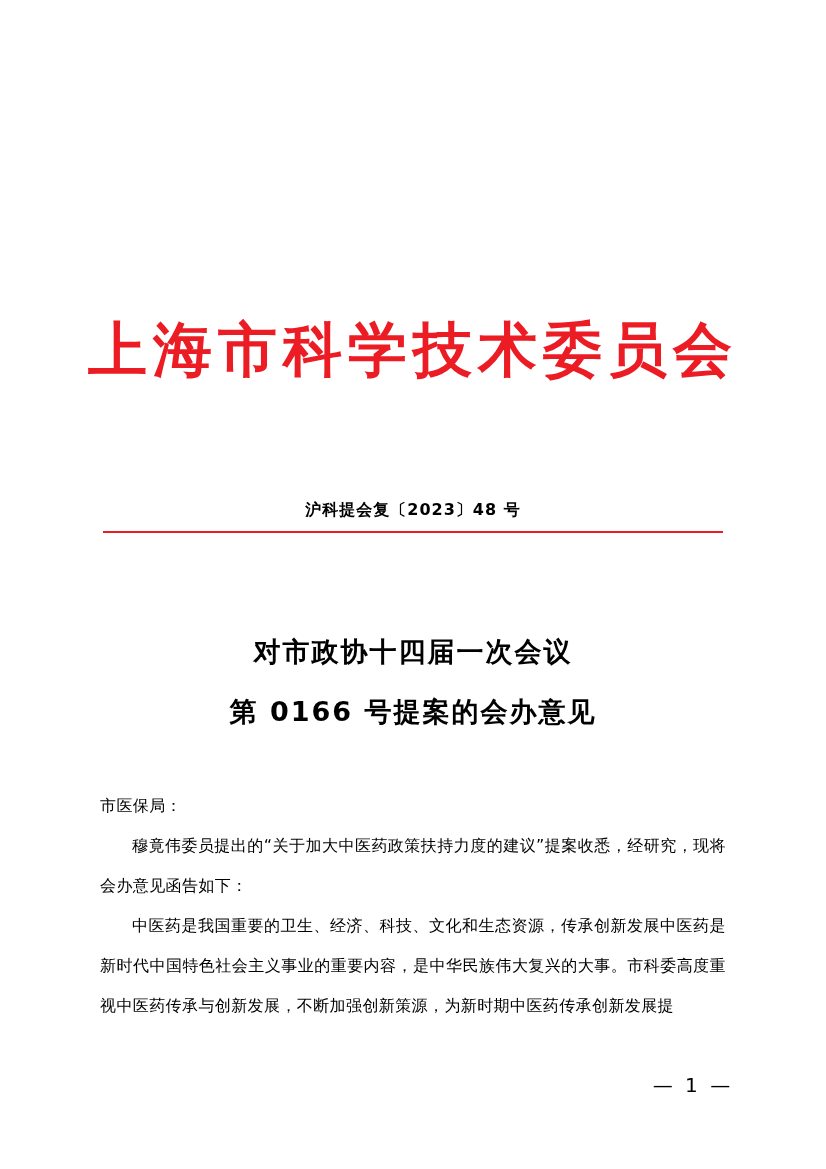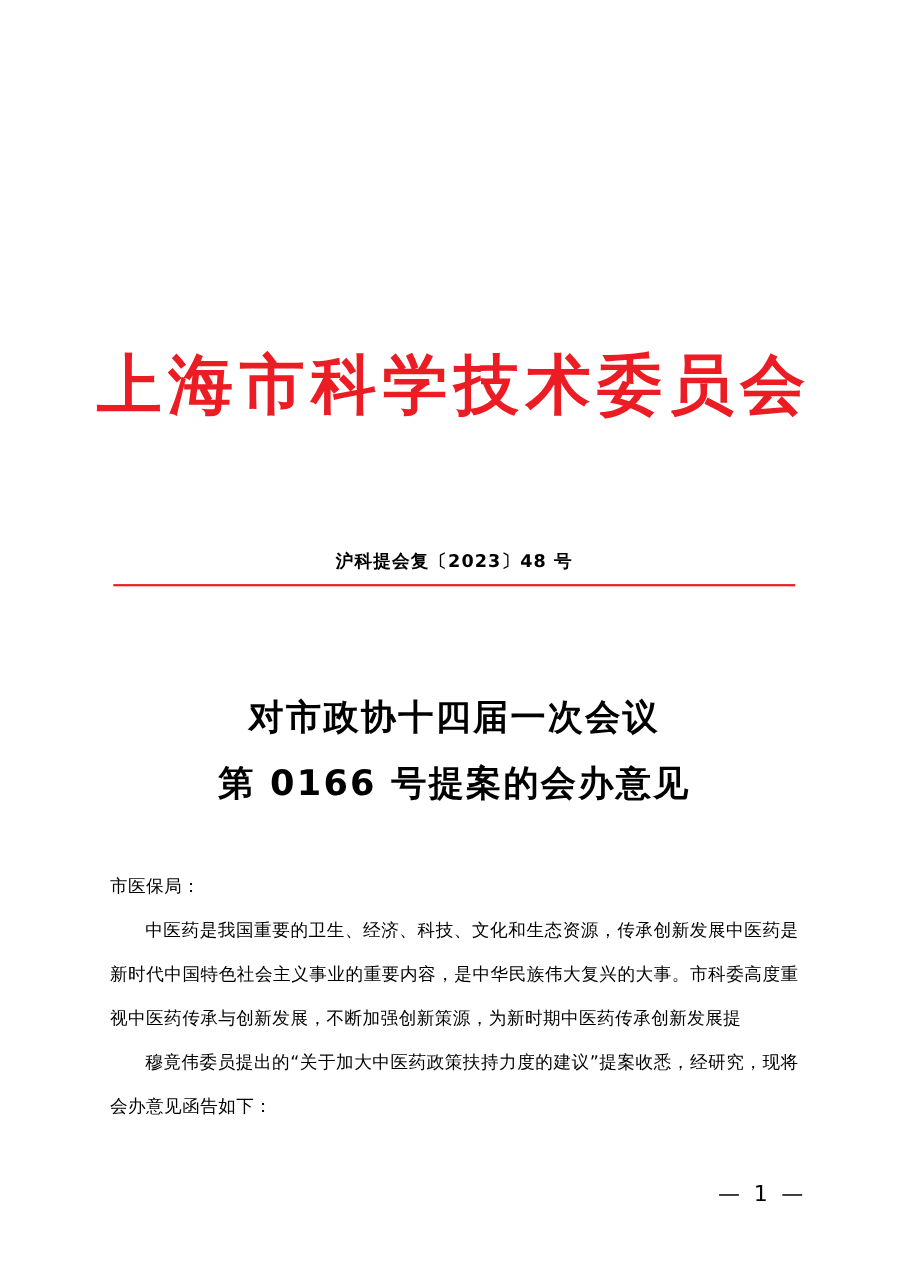--- a/index.html
+++ b/index.html
@@ -66,21 +66,21 @@
 
   
   .title-block {
     position: absolute;
     left: 103px;
     width: 620px;
     top: 622px;
     text-align: center;
     font-family: "DejaVu Sans", "Liberation Sans", sans-serif;
     font-weight: 700;
-    font-size: 32px;
+    font-size: 27px;
     line-height: 60px;
     letter-spacing: 2px;
   }
   .title-block .line {
     display: block;
   }
 
   
   .body-text {
     position: absolute;
@@ -125,19 +125,19 @@
 
   <div class="red-rule"></div>
 
   <div class="title-block">
     <span class="line">对市政协十四届一次会议</span>
     <span class="line">第 0166 号提案的会办意见</span>
   </div>
 
   <div class="body-text">
     <p>市医保局：</p>
+    <p class="indent">穆竟伟委员提出的“关于加大中医药政策扶持力度的建议”提案收悉，经研究，现将会办意见函告如下：</p>
     <p class="indent">中医药是我国重要的卫生、经济、科技、文化和生态资源，传承创新发展中医药是新时代中国特色社会主义事业的重要内容，是中华民族伟大复兴的大事。市科委高度重视中医药传承与创新发展，不断加强创新策源，为新时期中医药传承创新发展提</p>
-    <p class="indent">穆竟伟委员提出的“关于加大中医药政策扶持力度的建议”提案收悉，经研究，现将会办意见函告如下：</p>
   </div>
 
   <div class="footer">— 1 —</div>
 
 </div>
 
 </body></html>

